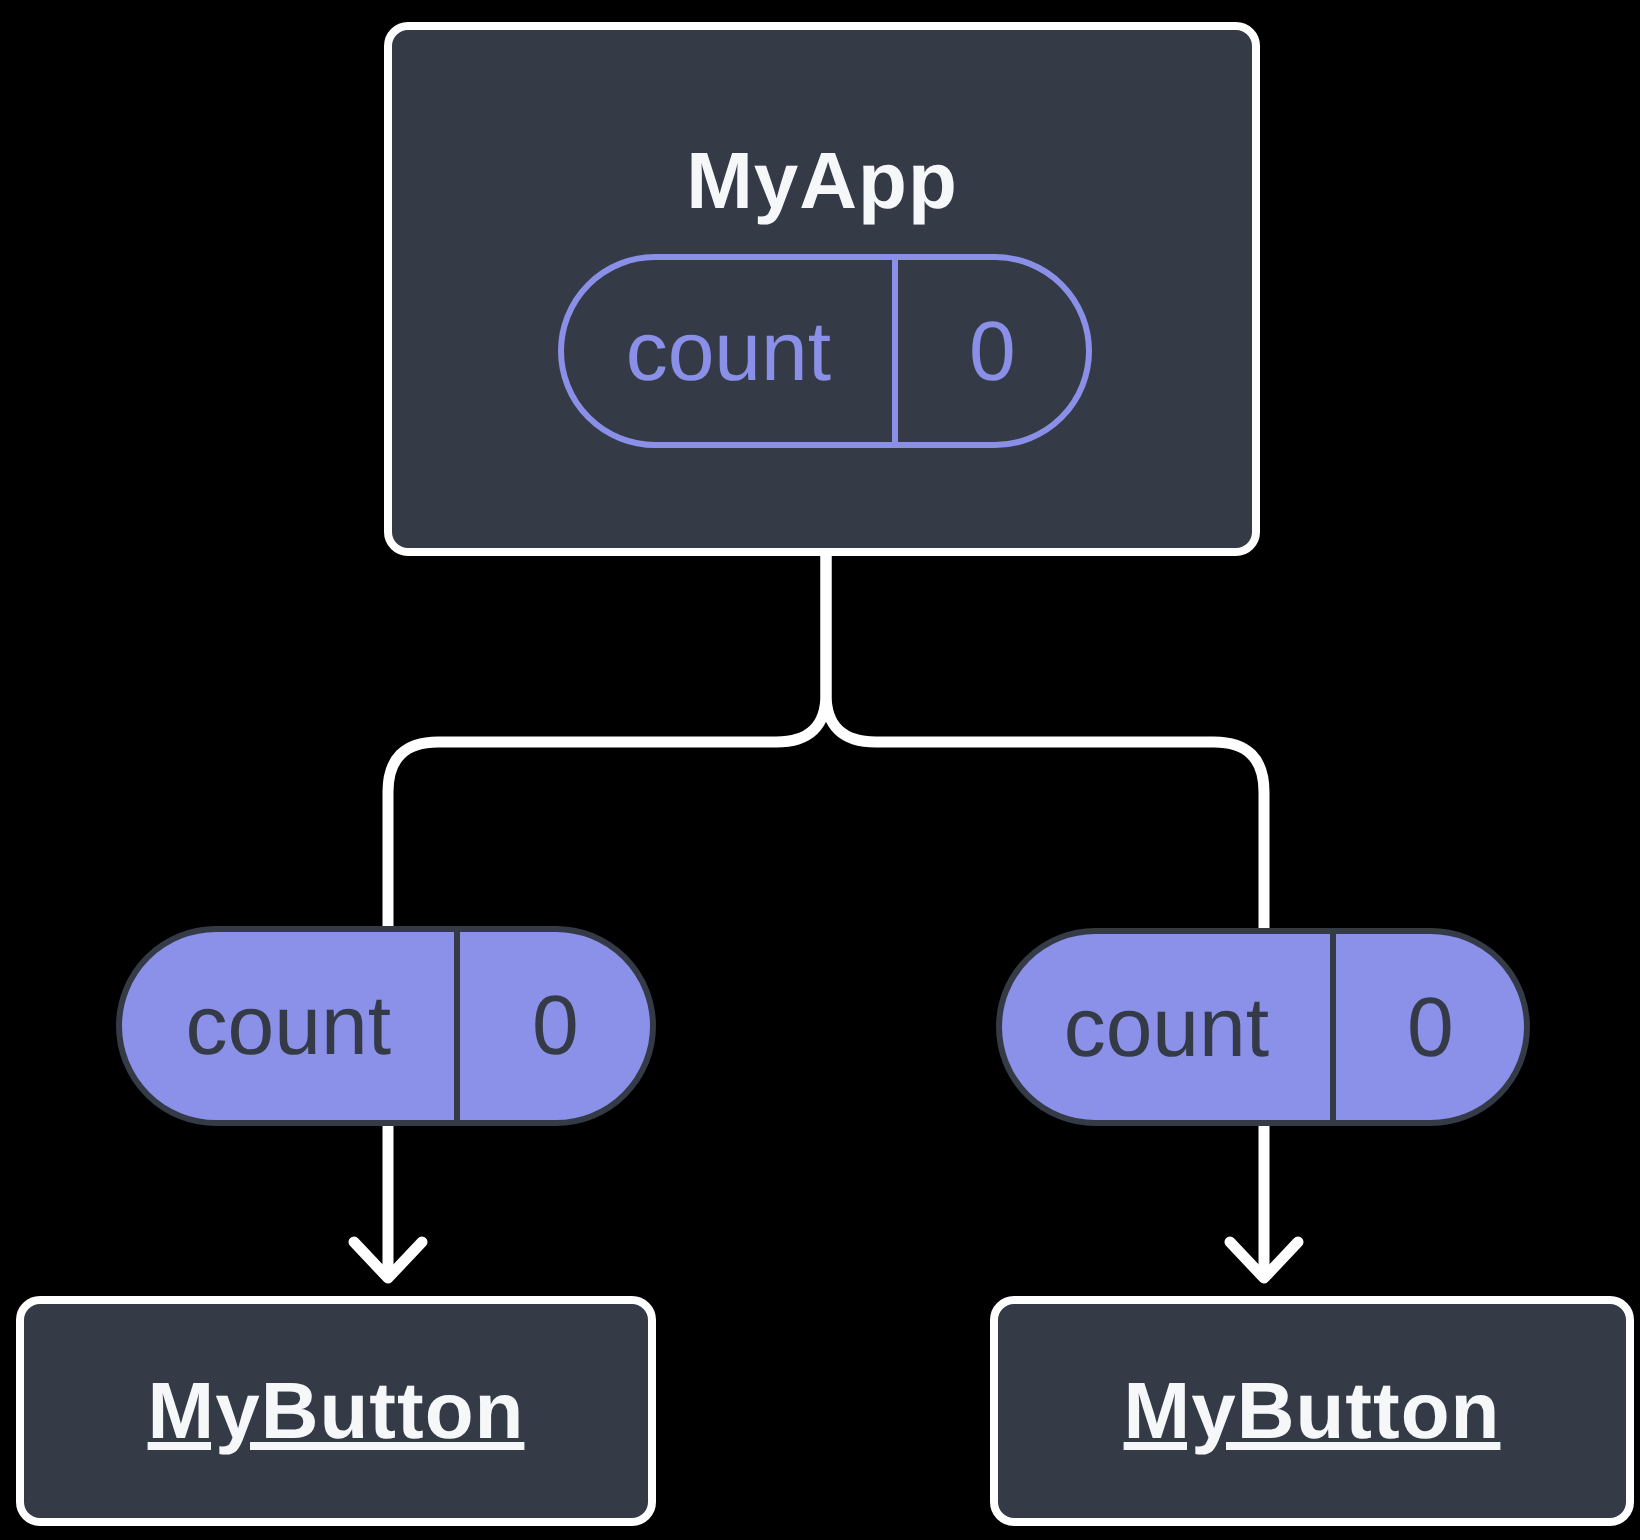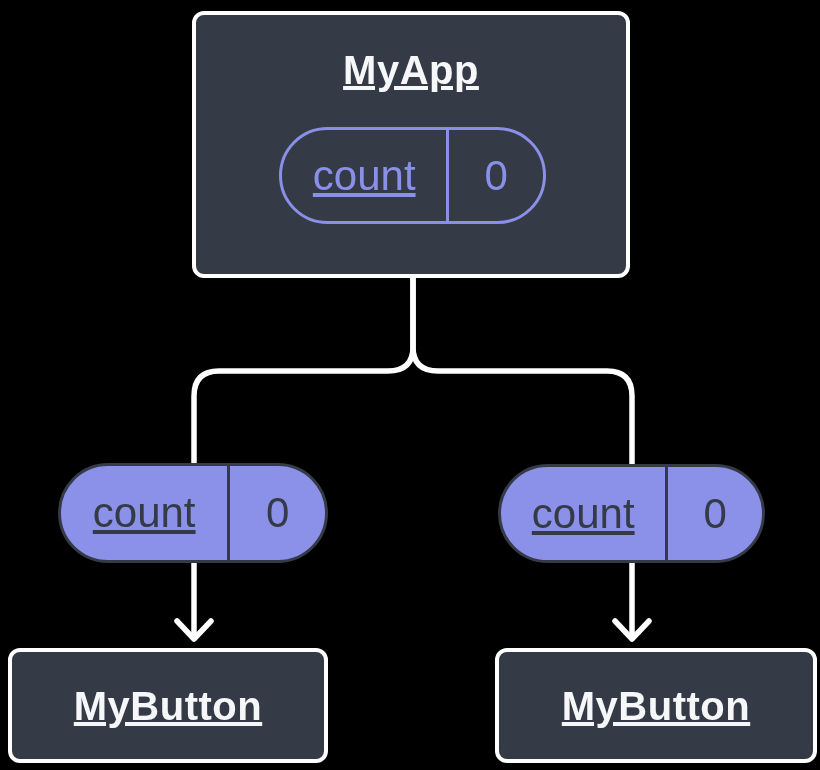--- a/index.html
+++ b/index.html
@@ -46,21 +46,21 @@
     position: absolute;
     left: 0;
     width: 100%;
     text-align: center;
     color: #f6f7f9;
     font-size: 40px;
     font-weight: 700;
     letter-spacing: 0.5px;
     line-height: 48px;
   }
-  .app-box .box-title { top: 31px; text-decoration: underline; }
+  .app-box .box-title { top: 52px; }
   .button-box-left .box-title,
   .button-box-right .box-title {
     top: 50%;
     transform: translateY(-50%);
     text-decoration: underline;
   }
 
   
   .pill {
     position: absolute;
@@ -87,21 +87,20 @@
   }
   .pill-left  { left: 58px;  top: 463px; width: 270px; height: 100px; }
   .pill-right { left: 498px; top: 464px; width: 267px; height: 99px; }
 
   .pill-key {
     flex: 0 0 auto;
     width: 63%;
     display: flex;
     align-items: center;
     justify-content: center;
-    text-decoration: underline;
   }
   .pill-divider {
     flex: 0 0 auto;
     width: 0;
     border-left: 3px solid #8a90e8;
   }
   .pill-filled .pill-divider { border-left-color: #343a46; }
   .pill-value {
     flex: 1 1 auto;
     display: flex;

